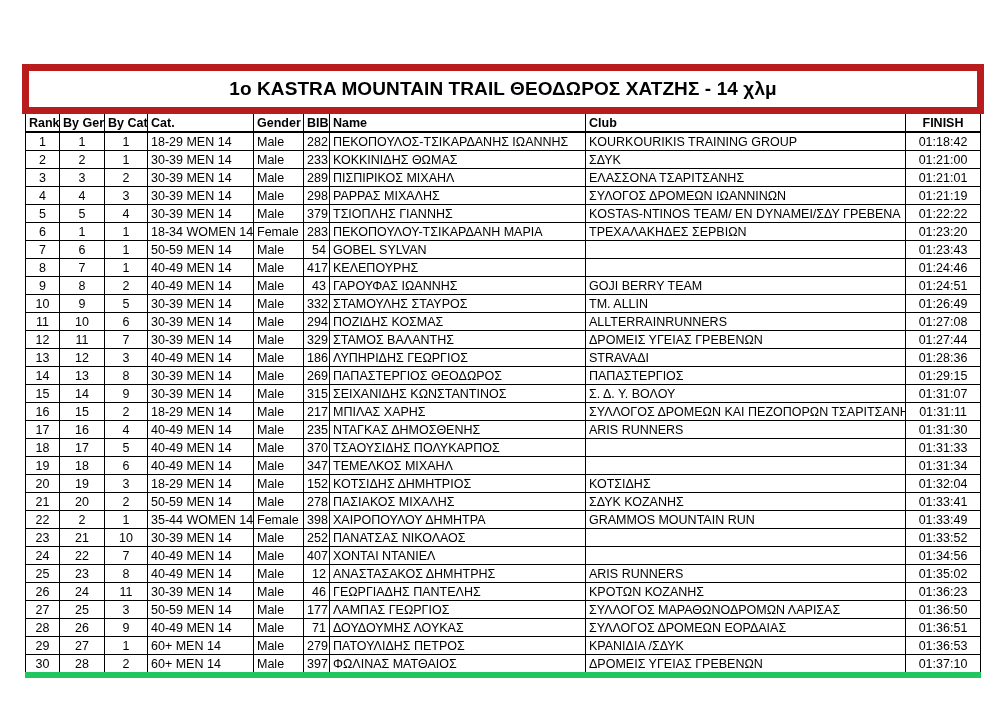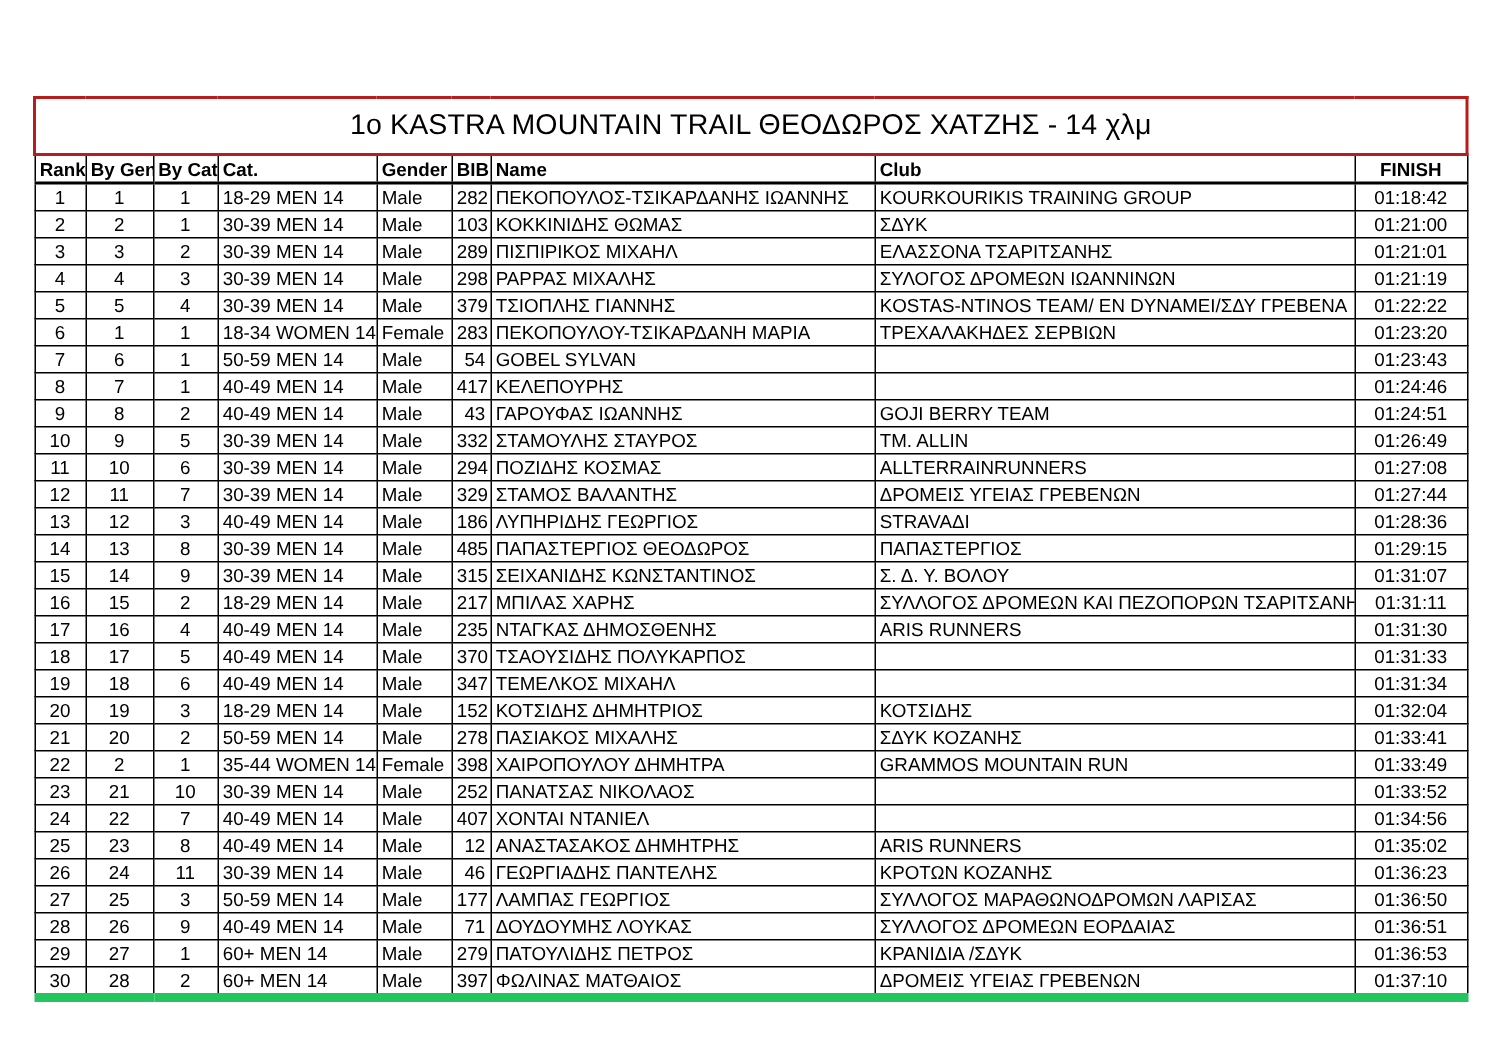--- a/index.html
+++ b/index.html
@@ -25,26 +25,26 @@
 
   table.results {
     border-collapse: collapse;
     table-layout: fixed;
     width: 955px;
     background: #ffffff;
   }
 
   
   tr.title-row td {
-    border: 2px solid #b91c1c;
+    border: 7px solid #b91c1c;
     height: 36px;
     text-align: center;
     vertical-align: middle;
     font-size: 19px;
-    font-weight: normal;
+    font-weight: bold;
     letter-spacing: 0.1px;
     padding: 0 4px;
     white-space: nowrap;
   }
 
   
   tr.header-row td {
     border: 1px solid #000000;
     border-top: 2px solid #000000;
     border-bottom: 2px solid #000000;
@@ -126,21 +126,21 @@
           <td class="c-left">ΠΕΚΟΠΟΥΛΟΣ-ΤΣΙΚΑΡΔΑΝΗΣ ΙΩΑΝΝΗΣ</td>
           <td class="c-left">KOURKOURIKIS TRAINING GROUP</td>
           <td class="c-num edge-right">01:18:42</td>
         </tr>
         <tr class="data-row">
           <td class="c-num edge-left">2</td>
           <td class="c-num">2</td>
           <td class="c-num">1</td>
           <td class="c-left">30-39 MEN 14</td>
           <td class="c-left">Male</td>
-          <td class="c-right">103</td>
+          <td class="c-right">233</td>
           <td class="c-left">ΚΟΚΚΙΝΙΔΗΣ ΘΩΜΑΣ</td>
           <td class="c-left">ΣΔΥΚ</td>
           <td class="c-num edge-right">01:21:00</td>
         </tr>
         <tr class="data-row">
           <td class="c-num edge-left">3</td>
           <td class="c-num">3</td>
           <td class="c-num">2</td>
           <td class="c-left">30-39 MEN 14</td>
           <td class="c-left">Male</td>
@@ -258,21 +258,21 @@
           <td class="c-left">ΛΥΠΗΡΙΔΗΣ ΓΕΩΡΓΙΟΣ</td>
           <td class="c-left">STRAVAΔΙ</td>
           <td class="c-num edge-right">01:28:36</td>
         </tr>
         <tr class="data-row">
           <td class="c-num edge-left">14</td>
           <td class="c-num">13</td>
           <td class="c-num">8</td>
           <td class="c-left">30-39 MEN 14</td>
           <td class="c-left">Male</td>
-          <td class="c-right">485</td>
+          <td class="c-right">269</td>
           <td class="c-left">ΠΑΠΑΣΤΕΡΓΙΟΣ ΘΕΟΔΩΡΟΣ</td>
           <td class="c-left">ΠΑΠΑΣΤΕΡΓΙΟΣ</td>
           <td class="c-num edge-right">01:29:15</td>
         </tr>
         <tr class="data-row">
           <td class="c-num edge-left">15</td>
           <td class="c-num">14</td>
           <td class="c-num">9</td>
           <td class="c-left">30-39 MEN 14</td>
           <td class="c-left">Male</td>

